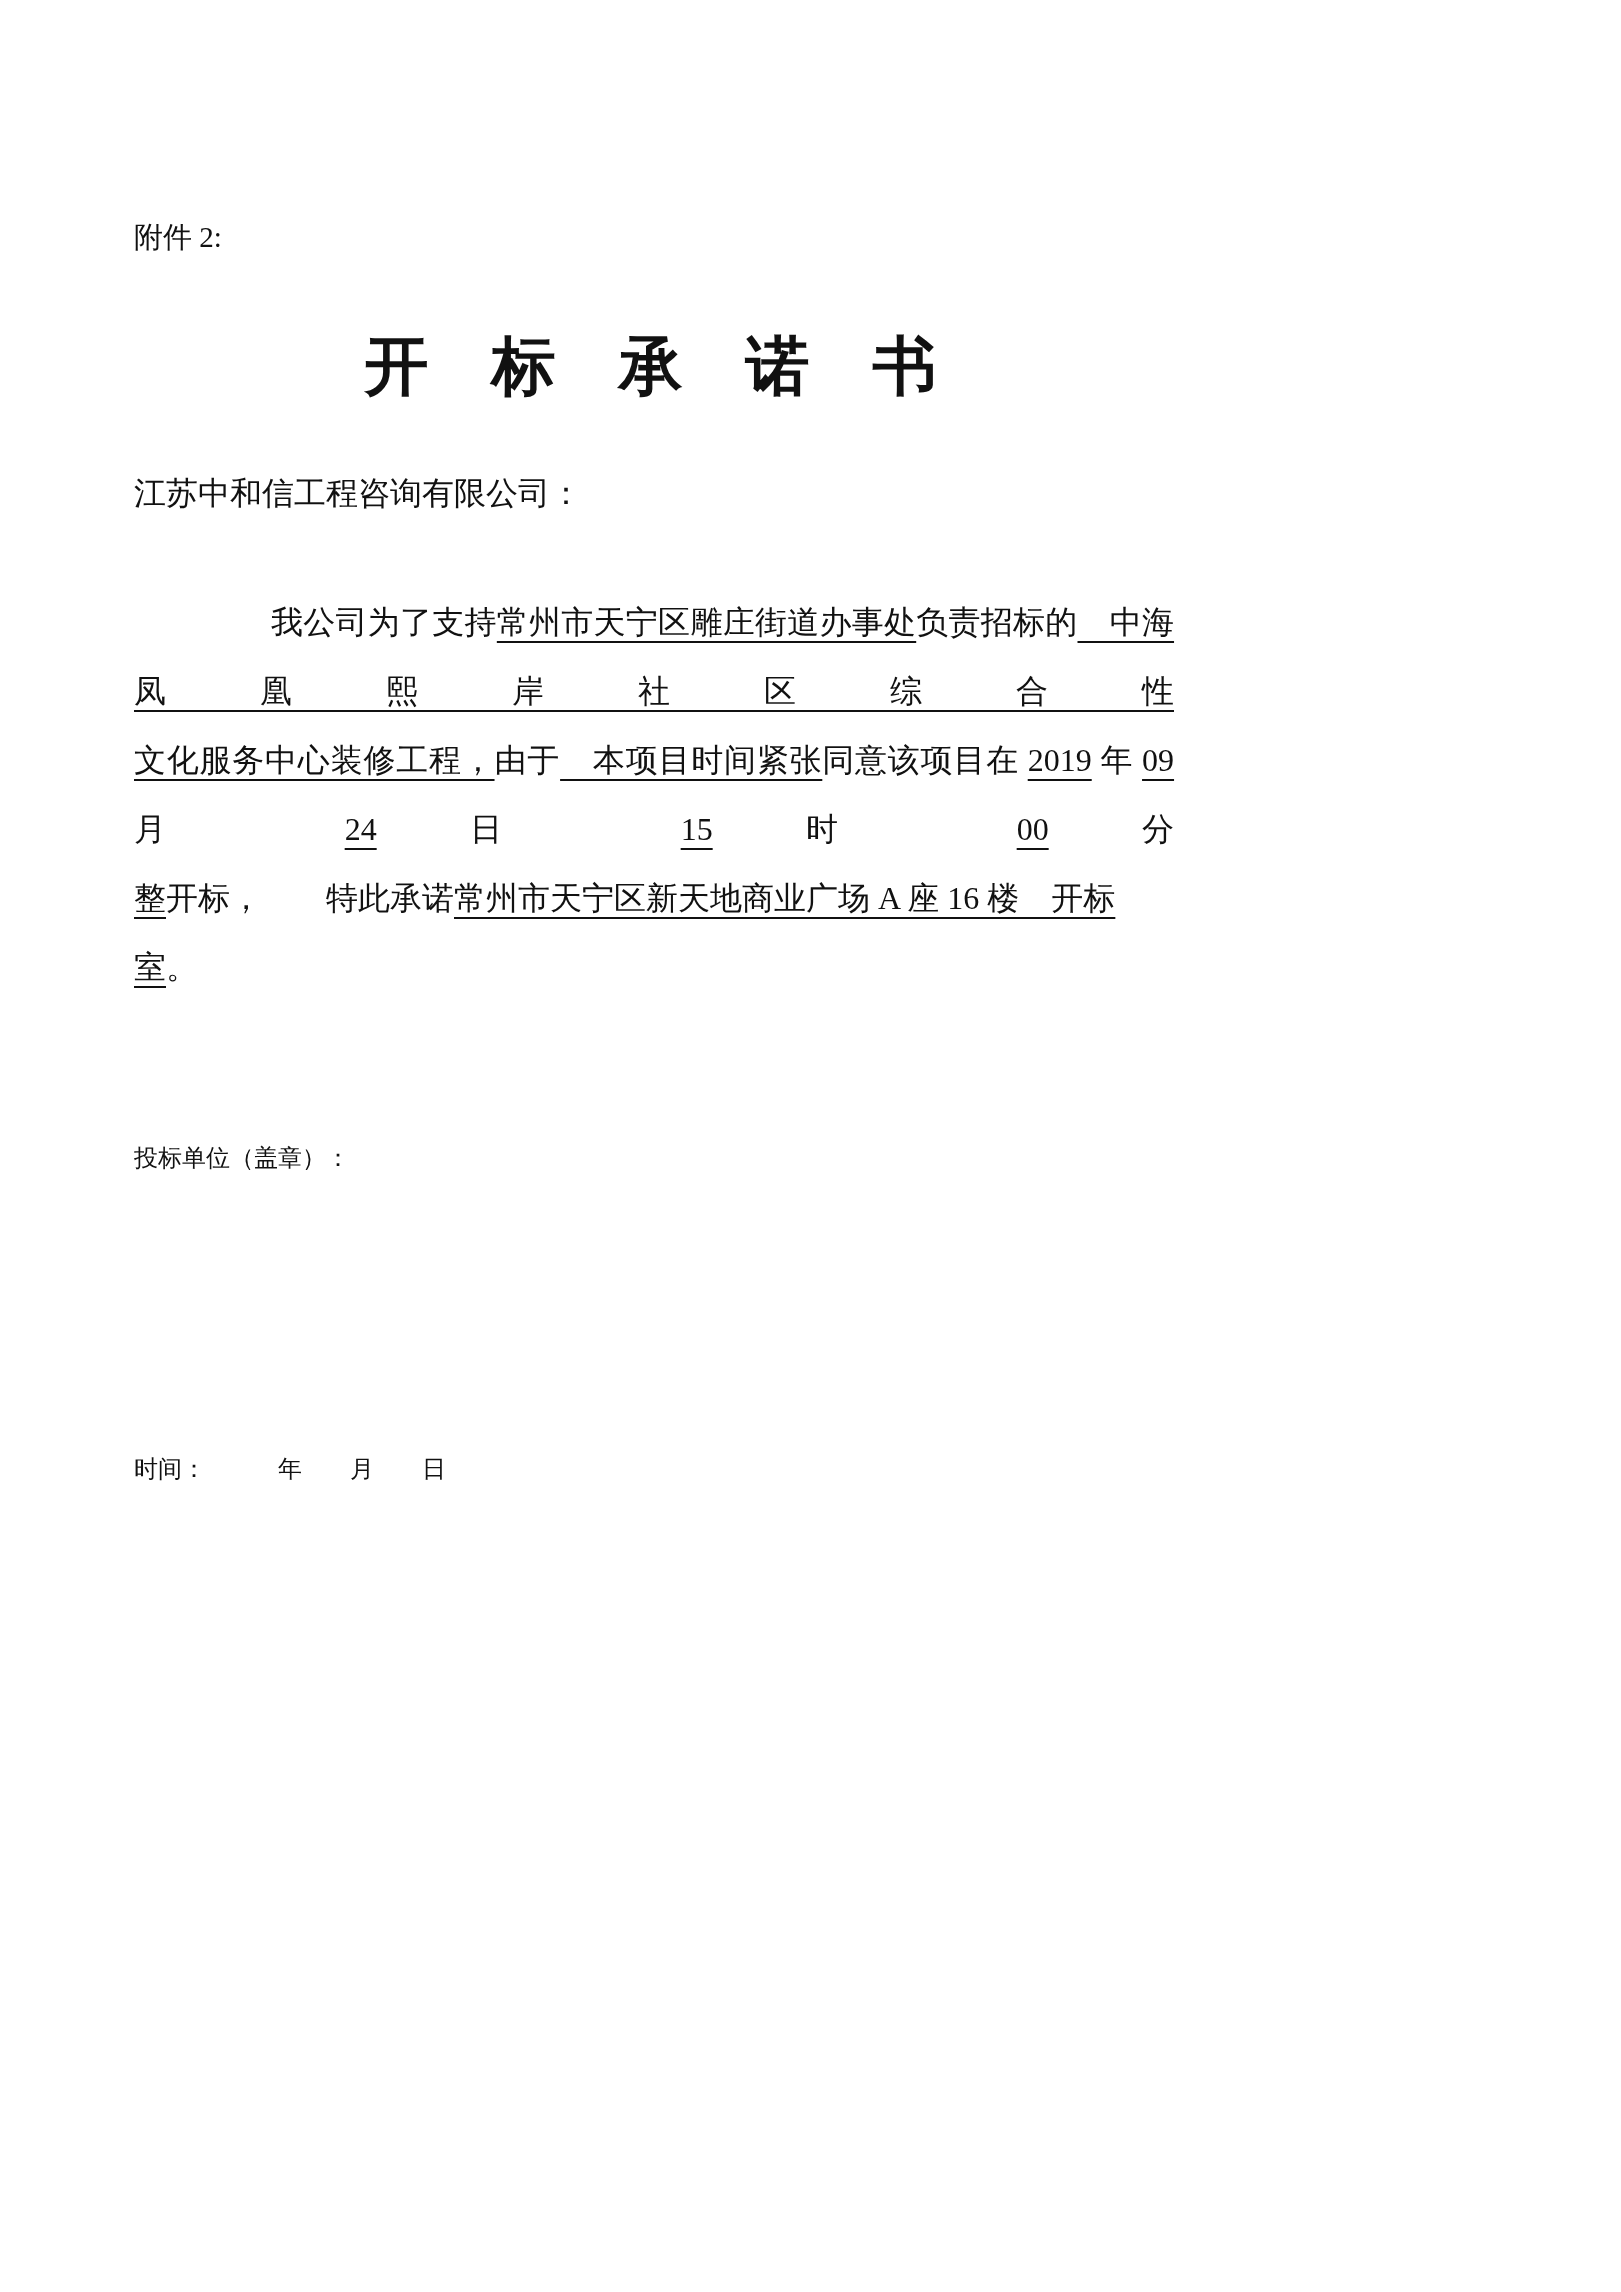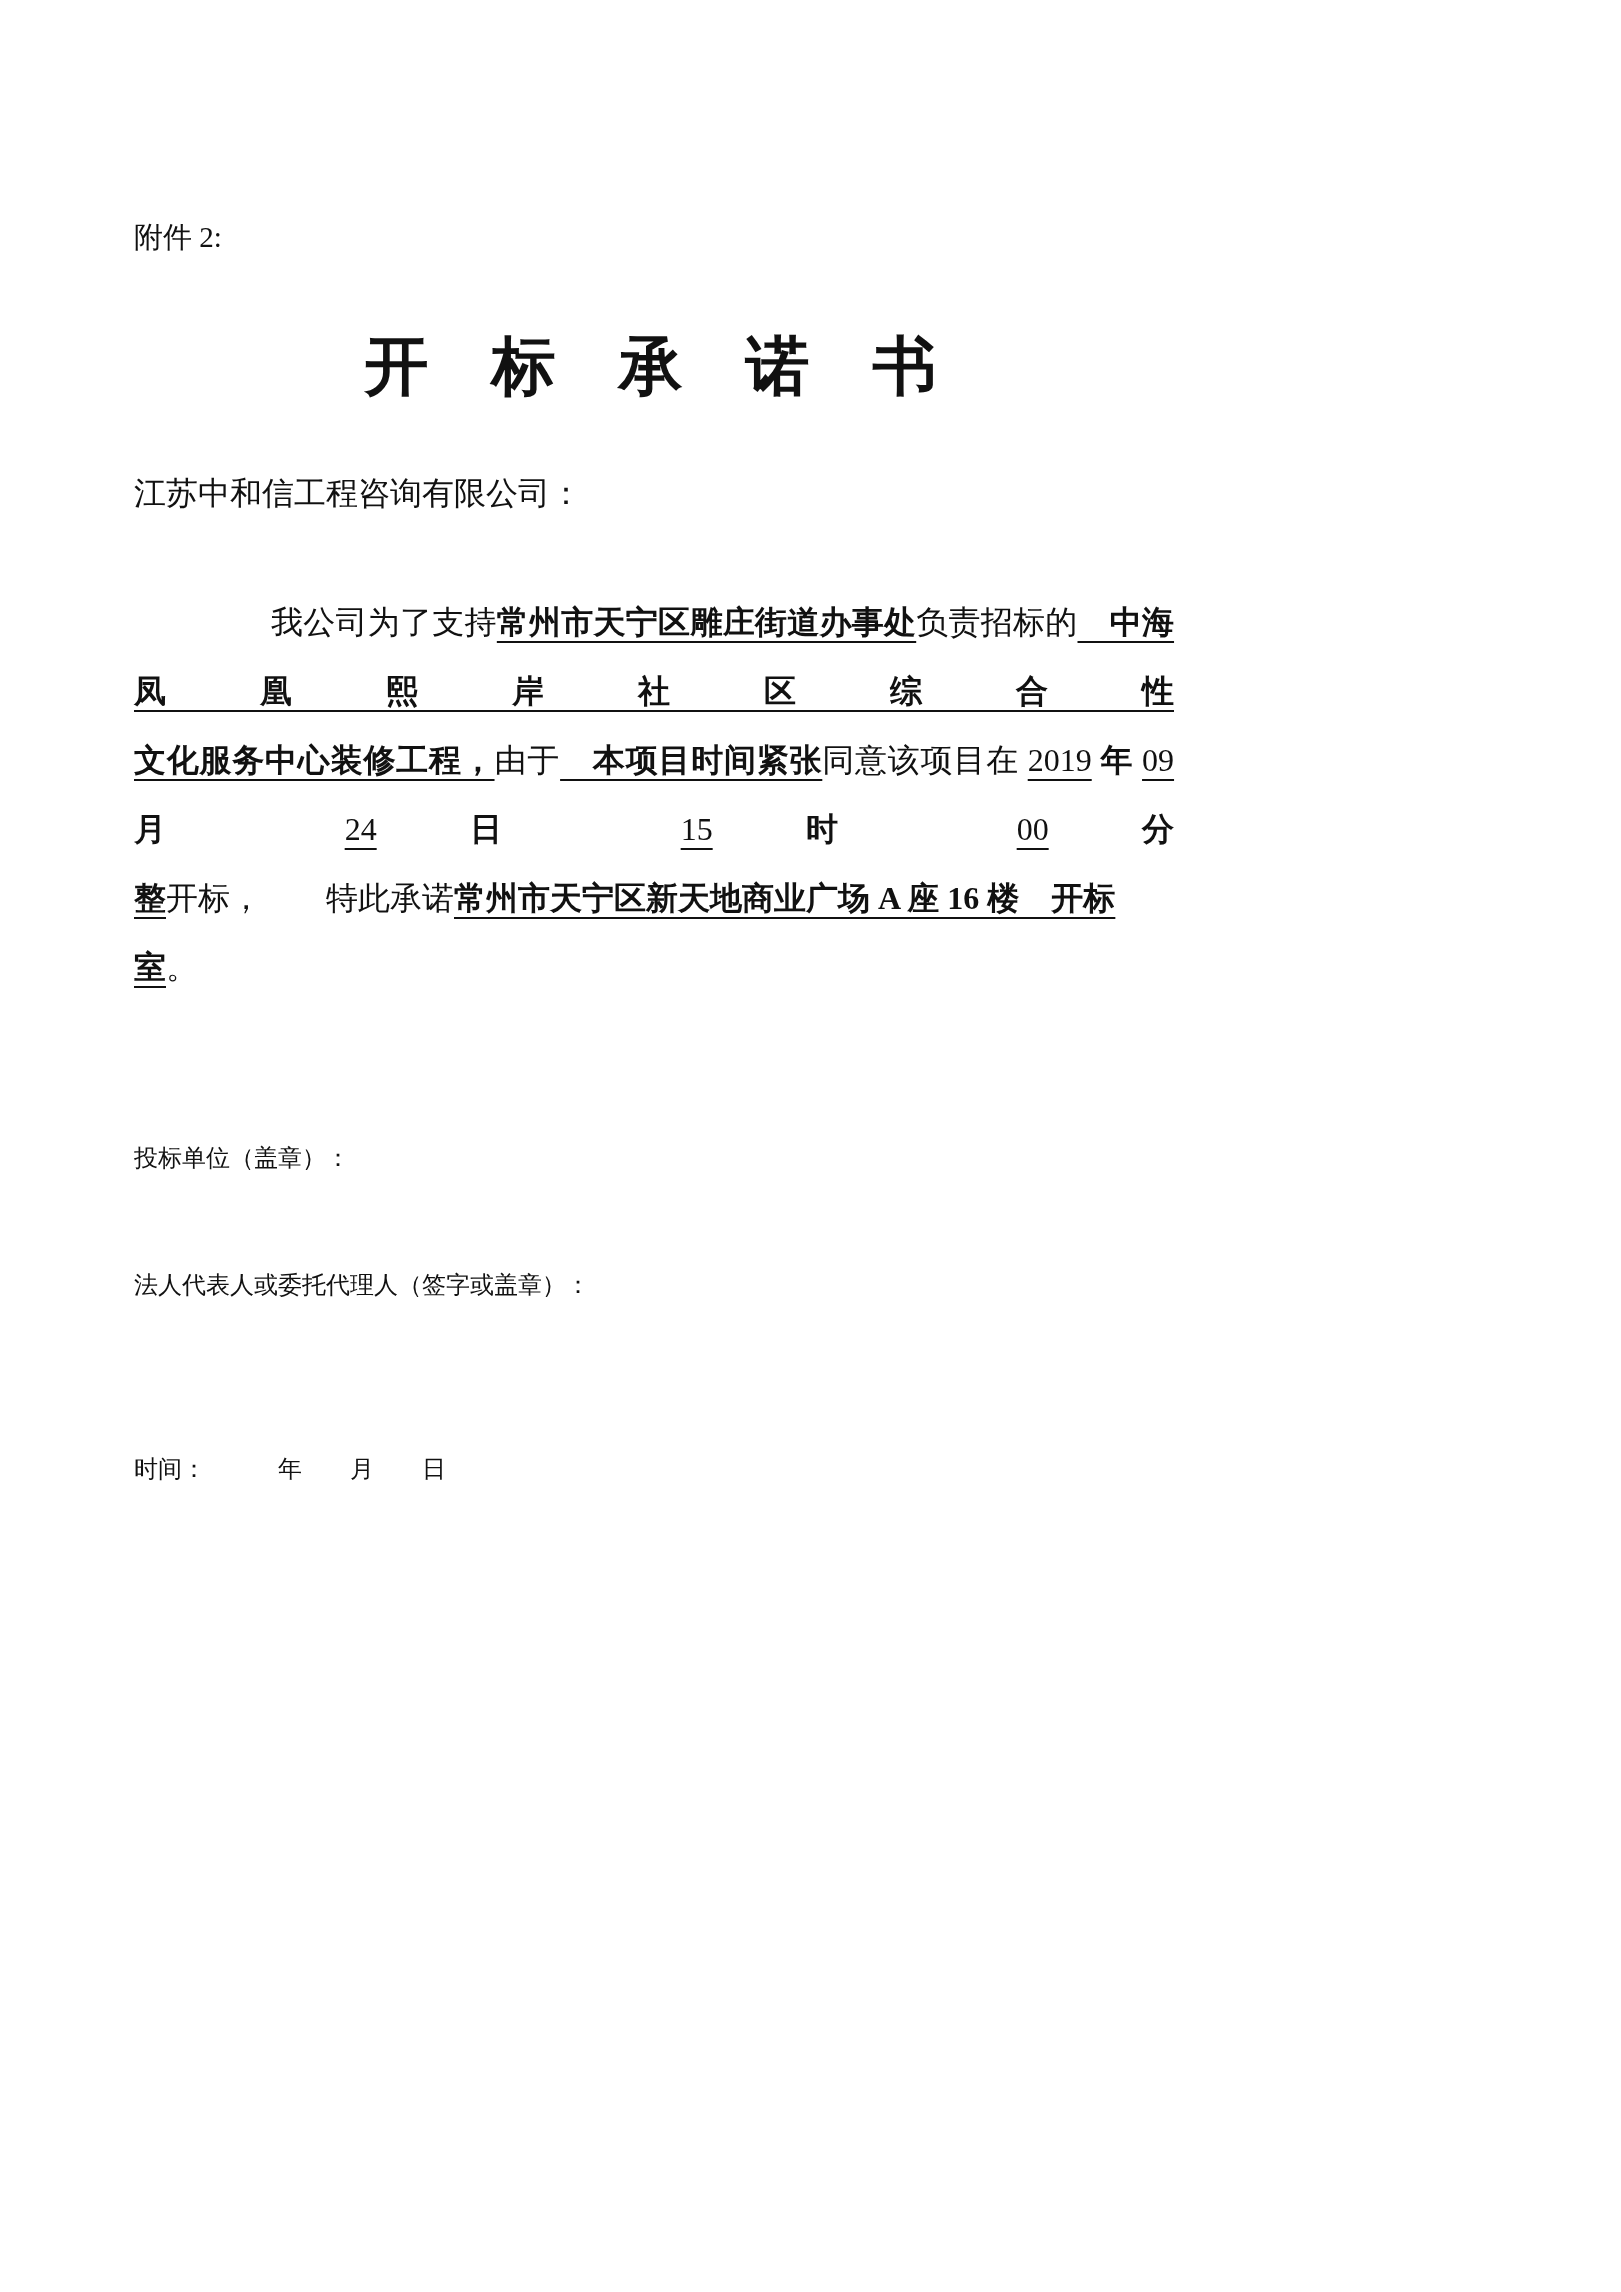--- a/index.html
+++ b/index.html
@@ -31,21 +31,21 @@
     position:absolute;left:134px;right:127px;top:588px;
     font-size:32px;
   }
   .para-line{
     line-height:69px;
     text-align:justify;
     text-align-last:justify;
   }
   .para-line:first-child{text-indent:137px;}
   .para-line:last-child{text-align:left;text-align-last:left;}
-  .b{font-weight:700;}
+  .b{font-weight:400;}
   .u{
     text-decoration:underline;
     text-underline-offset:7.8px;
     text-decoration-thickness:2px;
     text-decoration-color:#111111;
   }
   .promise{
     position:absolute;left:134px;top:829px;
     font-size:32px;line-height:69px;
     text-indent:88px;
@@ -71,18 +71,17 @@
 
   <div class="para">
       <div class="para-line"><span class="">我公司为了支持</span><span class="b u">常州市天宁区雕庄街道办事处</span><span class="">负责招标的</span><span class="b u">　中海凤凰熙岸社区综合性</span></div>
       <div class="para-line"><span class="b u">文化服务中心装修工程，</span><span class="">由于</span><span class="b u">　本项目时间紧张</span><span class="">同意该项目在 </span><span class="u">2019</span><span class="b "> 年 </span><span class="u">09</span><span class="b "> 月 </span><span class="u">24</span><span class="b "> 日 </span><span class="u">15</span><span class="b "> 时 </span><span class="u">00</span><span class="b "> 分</span></div>
       <div class="para-line"><span class="b u">整</span><span class="">开标，　　特此承诺</span><span class="b u">常州市天宁区新天地商业广场 A 座 16 楼　开标室</span><span class="">。</span></div>
     </div>
 
 
   <div class="sig sig-unit">投标单位（盖章）：</div>
 
-  <div class="sig sig-legal">法人代表人或委托代理人（签字或盖章）：</div>
 
   <div class="sig sig-time">时间：　　　年　　月　　日</div>
 
 </div>
 
 
 </body></html>

